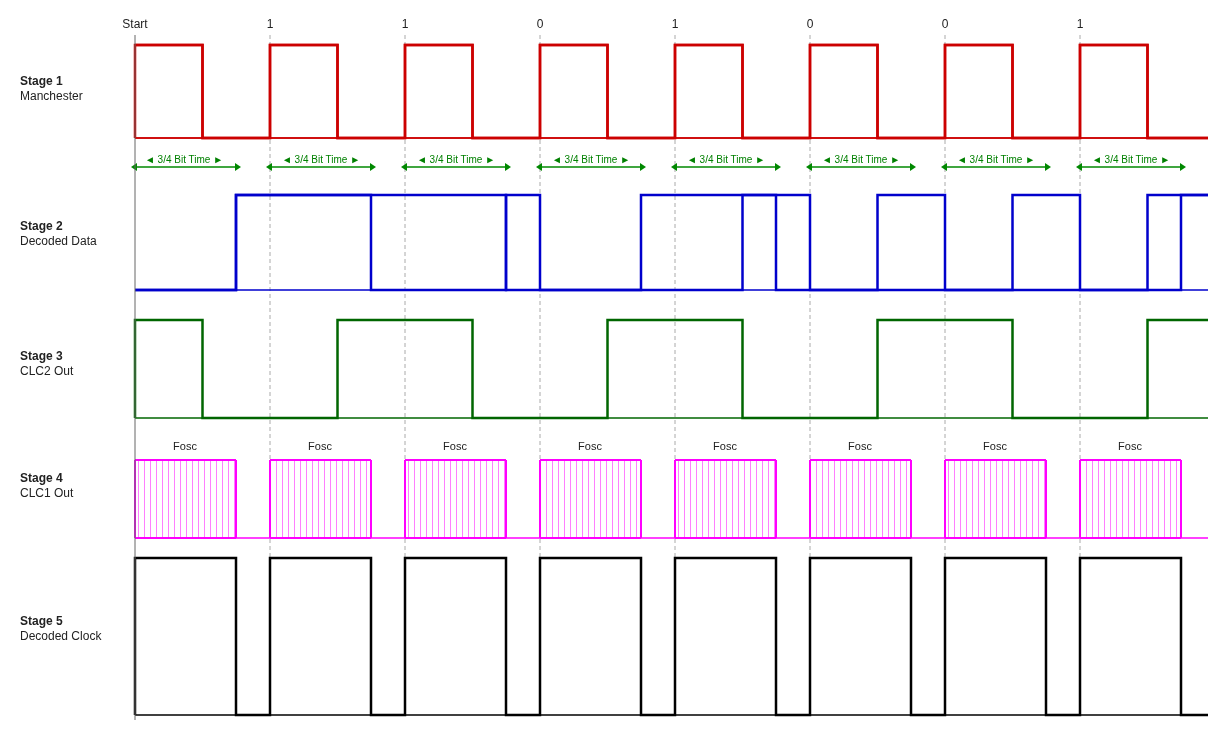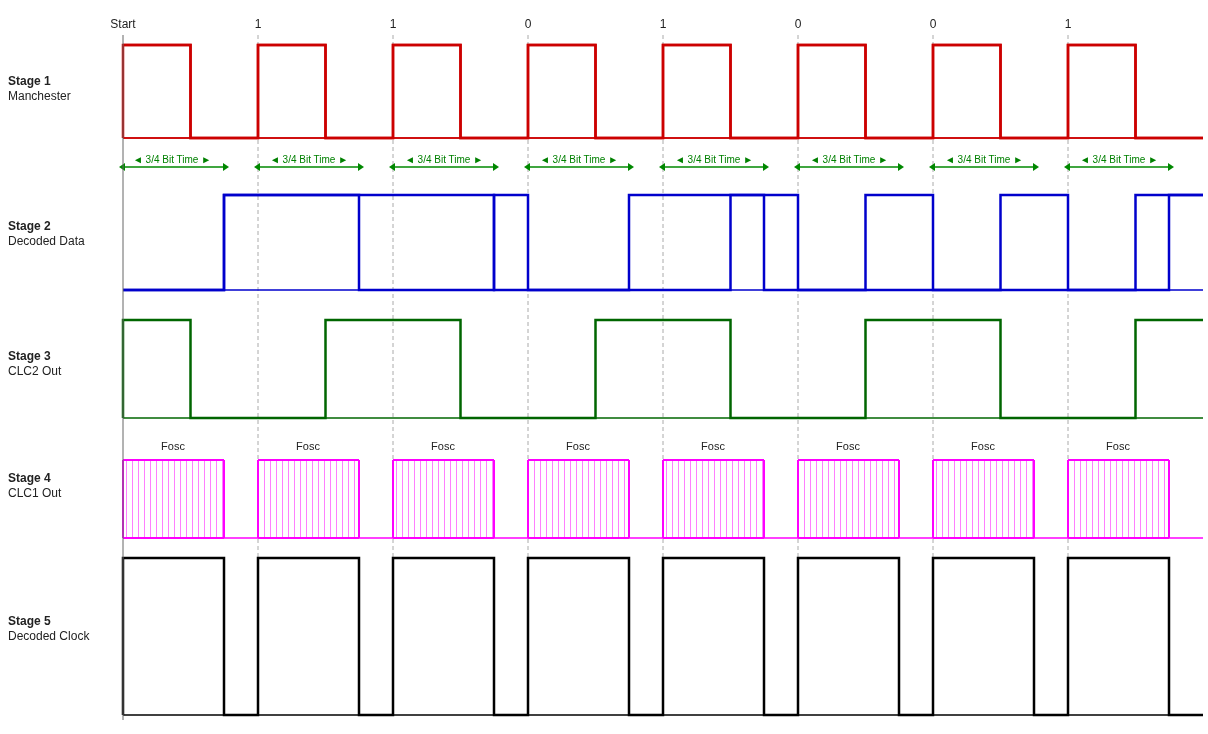--- a/index.html
+++ b/index.html
@@ -9,21 +9,21 @@
       width: 1208px;
       height: 734px;
       overflow: hidden;
     }
 
     .diagram-container {
       width: 1208px;
       height: 734px;
       background: #fff;
       position: relative;
-      padding: 10px 0 10px 3px;
+      padding: 10px 0 10px 15px;
     }
 
     svg {
       display: block;
     }
 
     .bit-label {
       font-size: 12px;
       font-family: Arial, sans-serif;
       fill: #222;

